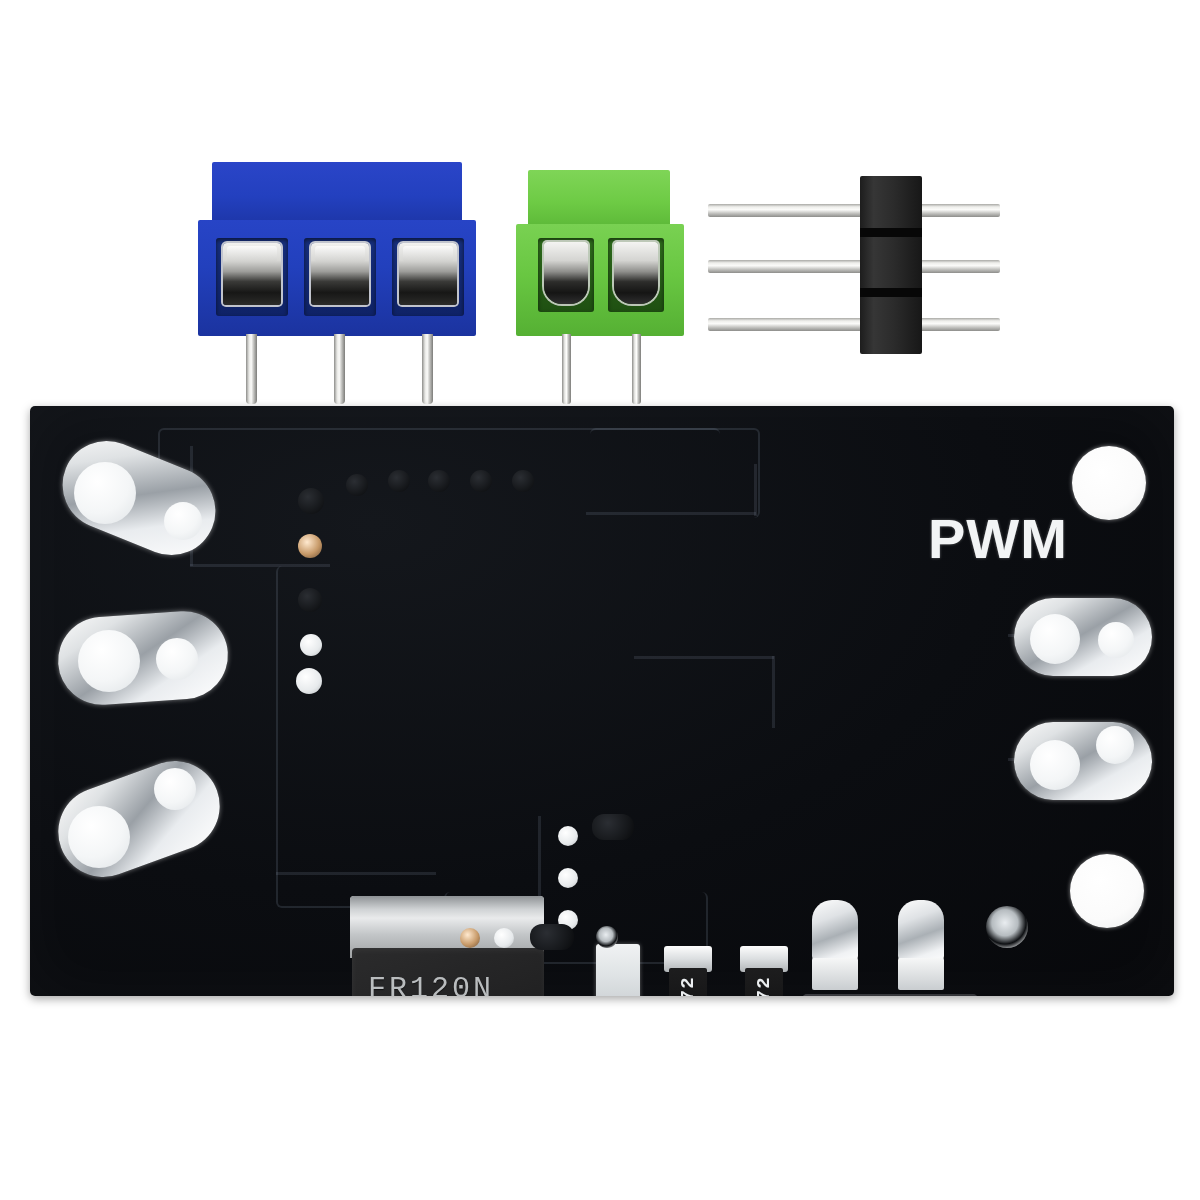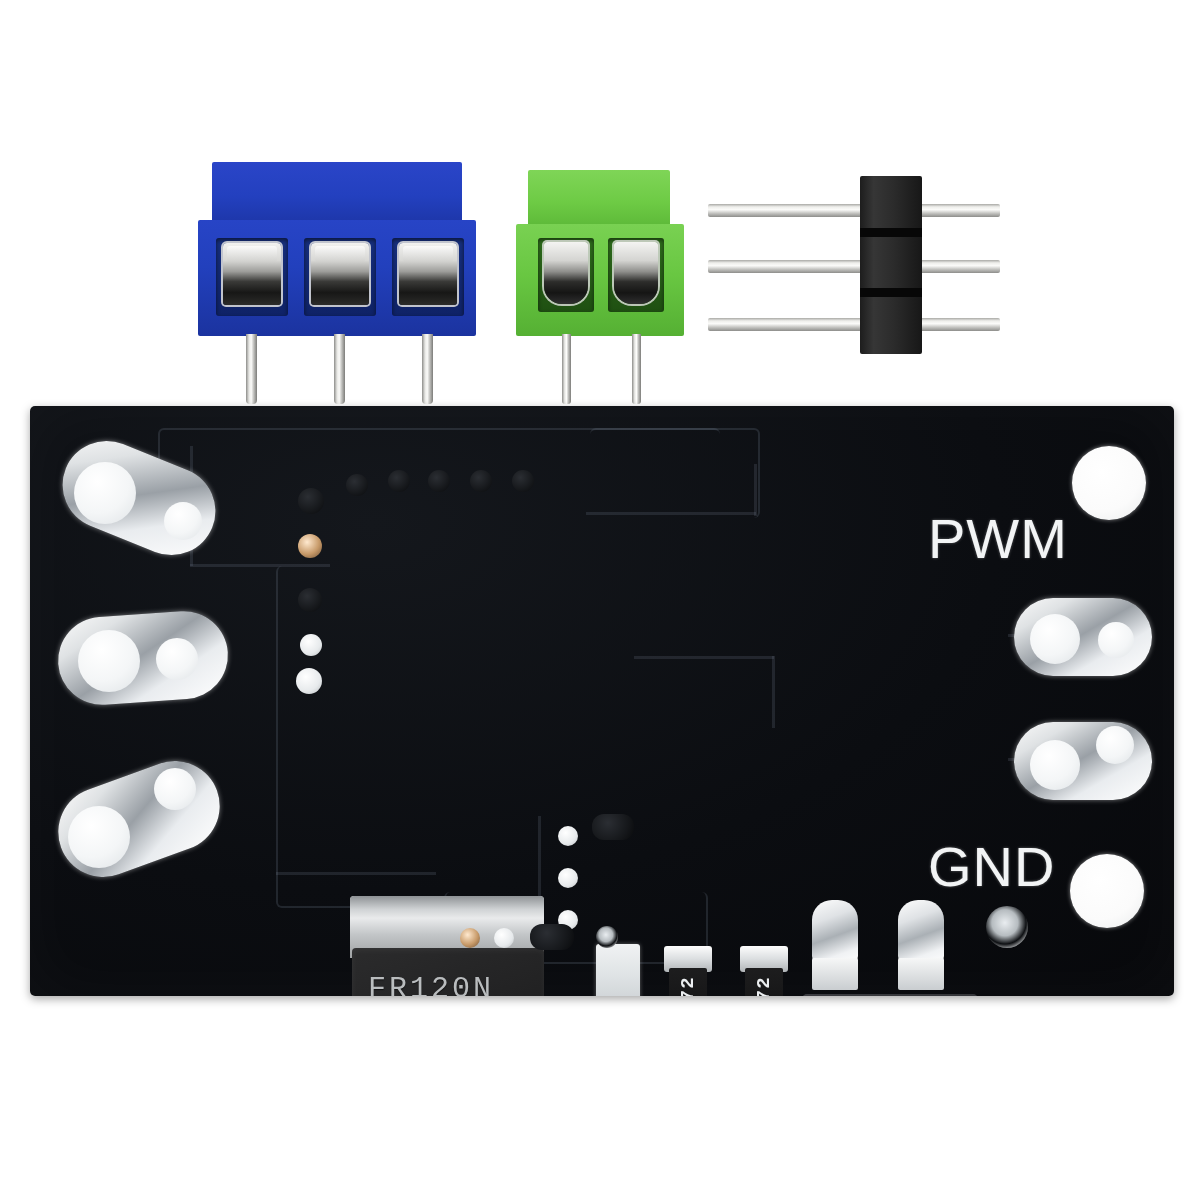--- a/index.html
+++ b/index.html
@@ -121,21 +121,21 @@
     background:radial-gradient(circle at 38% 32%,#ffffff 0%,#f4f6f7 55%,#dfe3e6 100%);
   }
   .mhole{
     position:absolute;border-radius:50%;
     background:radial-gradient(circle at 40% 35%,#ffffff 0%,#fbfbfb 60%,#e9ebec 100%);
     box-shadow:0 0 4px rgba(255,255,255,.5);
   }
 
   
   .silk{
-    position:absolute;color:#f2f4f5;font-weight:normal;
+    position:absolute;color:#f2f4f5;font-weight:bold;
     font-family:"Liberation Sans",sans-serif;letter-spacing:1px;
     text-shadow:0 0 3px rgba(255,255,255,.35);
   }
 
   
   .mosfet{position:absolute;left:296px;top:480px;width:232px;height:302px;}
   .mos-tab{
     position:absolute;left:24px;top:10px;width:194px;height:62px;
     background:linear-gradient(180deg,#d9dbdc 0%,#f4f5f6 28%,#c3c6c8 62%,#9ea1a3 100%);
     border-radius:4px 4px 0 0;
@@ -289,21 +289,20 @@
     <div class="padhole" style="left:1068px;top:216px;width:36px;height:36px;"></div>
 
     <div class="padpair" style="left:984px;top:316px;width:138px;height:78px;border-radius:40px;"></div>
     <div class="padhole" style="left:1000px;top:334px;width:50px;height:50px;"></div>
     <div class="padhole" style="left:1066px;top:320px;width:38px;height:38px;"></div>
 
     <div class="mhole" style="left:1042px;top:40px;width:74px;height:74px;"></div>
     <div class="mhole" style="left:1040px;top:448px;width:74px;height:74px;"></div>
 
     <div class="silk" style="left:898px;top:100px;font-size:56px;">PWM</div>
-    <div class="silk" style="left:898px;top:428px;font-size:56px;">GND</div>
 
     <div class="via dark" style="left:268px;top:82px;width:26px;height:26px;"></div>
     <div class="via copper" style="left:268px;top:128px;width:24px;height:24px;"></div>
     <div class="via dark" style="left:268px;top:182px;width:24px;height:24px;"></div>
     <div class="via bright" style="left:270px;top:228px;width:22px;height:22px;"></div>
     <div class="via bright" style="left:266px;top:262px;width:26px;height:26px;"></div>
 
     <div class="via dark" style="left:316px;top:68px;width:22px;height:22px;"></div>
     <div class="via dark" style="left:358px;top:64px;width:22px;height:22px;"></div>
     <div class="via dark" style="left:398px;top:64px;width:22px;height:22px;"></div>

